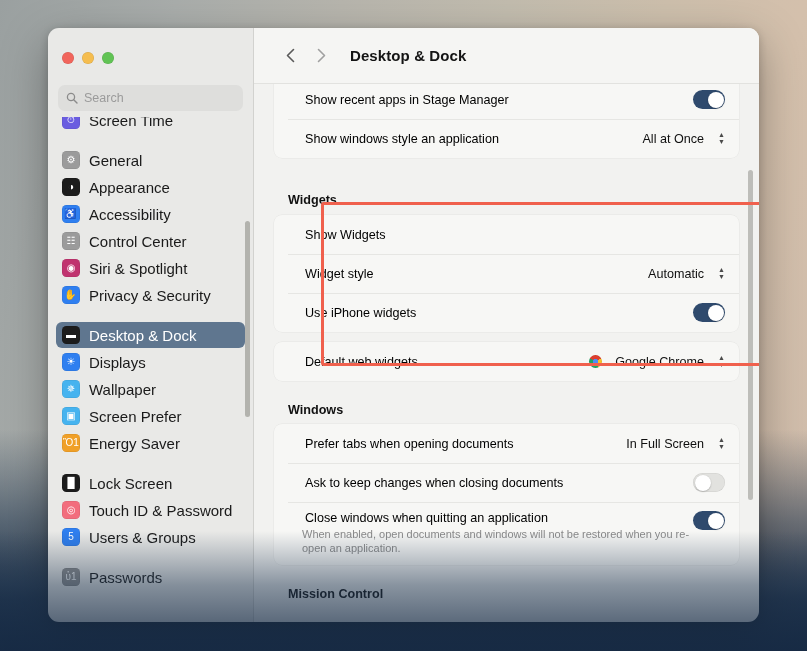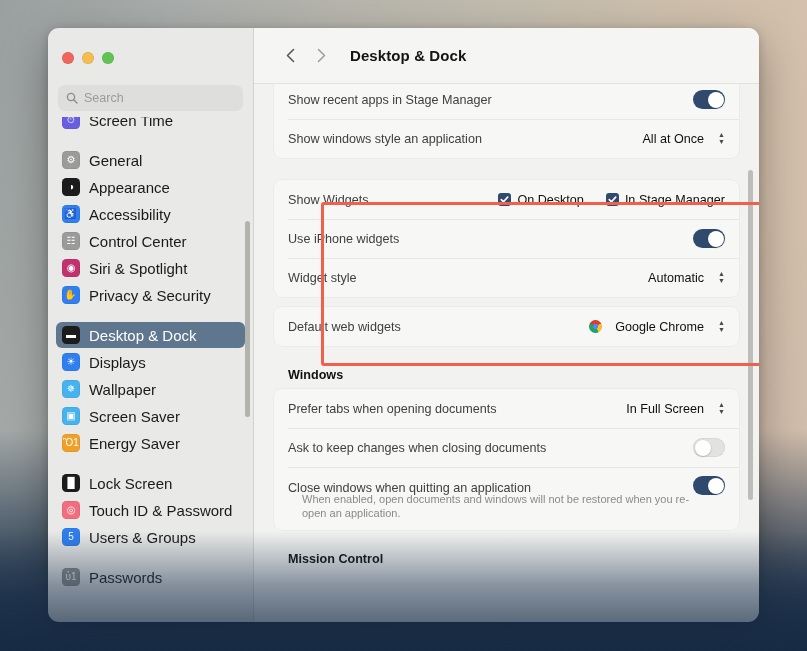--- a/index.html
+++ b/index.html
@@ -191,21 +191,21 @@
     padding: 0 14px;
     position: relative;
   }
   .row + .row::before {
     content: "";
     position: absolute;
     left: 14px; right: 0; top: 0;
     height: 1px;
     background: #e6e6e3;
   }
-  .row-label { font-size: 12.6px; color: #404040; }
+  .row-label { font-size: 12.6px; color: #000000; margin-left: 17px; }
   .row-right { margin-left: auto; display: flex; align-items: center; gap: 22px; }
 
   .section-head {
     font-size: 12.6px;
     font-weight: bold;
     color: #111;
     padding: 13px 14px 8px 14px;
   }
   .group-head {
     font-size: 12.6px;
@@ -279,21 +279,21 @@
     max-width: 430px;
   }
   .stack-row { display: block; padding: 9px 14px 0 14px; position: relative; }
   .stack-row::before {
     content: "";
     position: absolute;
     left: 14px; right: 0; top: 0;
     height: 1px;
     background: #e6e6e3;
   }
-  .stack-top { display: flex; align-items: flex-end; }
+  .stack-top { display: flex; align-items: flex-start; }
 
   
   .highlight {
     position: absolute;
     left: 273px;
     top: 174px;
     width: 473px;
     height: 158px;
     border: 3px solid #f0604d;
     border-radius: 3px;
@@ -387,21 +387,21 @@
             <div class="srow">
               <span class="sicon" style="background: rgb(47, 127, 240);">☀</span>
               <span class="slabel">Displays</span>
             </div>
             <div class="srow">
               <span class="sicon" style="background: rgb(70, 179, 239);">✵</span>
               <span class="slabel">Wallpaper</span>
             </div>
             <div class="srow">
               <span class="sicon" style="background: rgb(70, 179, 239);">▣</span>
-              <span class="slabel">Screen Saver</span>
+              <span class="slabel">Screen Prefer</span>
             </div>
             <div class="srow">
               <span class="sicon" style="background: rgb(240, 160, 40);">Ὂ1</span>
               <span class="slabel">Energy Saver</span>
             </div>
             <div class="sgap"></div>
             <div class="srow">
               <span class="sicon" style="background: rgb(28, 28, 28);">█</span>
               <span class="slabel">Lock Screen</span>
             </div>
@@ -460,60 +460,43 @@
                     <span>▼</span>
                   </span>
               </div>
             </div>
           </div>
         </div>
 
         <div class="gap-lg"></div>
 
         <div>
+          <div class="section-head">Widgets</div>
           <div class="card">
             <div class="row">
               <div class="row-label">Show Widgets</div>
-              <div class="row-right">
-                <div class="cbwrap">
-                  <span class="cb">
-                    <svg width="9" height="9" viewBox="0 0 9 9">
-                        <polyline points="1.3,4.6 3.5,6.8 7.7,2.1" fill="none" stroke="#fff" stroke-width="1.7" stroke-linecap="round" stroke-linejoin="round"></polyline>
-                      </svg>
-                  </span>
-                  <span class="cb-label">On Desktop</span>
-                </div>
-                <div class="cbwrap">
-                  <span class="cb">
-                    <svg width="9" height="9" viewBox="0 0 9 9">
-                        <polyline points="1.3,4.6 3.5,6.8 7.7,2.1" fill="none" stroke="#fff" stroke-width="1.7" stroke-linecap="round" stroke-linejoin="round"></polyline>
-                      </svg>
-                  </span>
-                  <span class="cb-label">In Stage Manager</span>
-                </div>
-              </div>
-            </div>
-            <div class="row">
-              <div class="row-label">Use iPhone widgets</div>
-              <div class="row-right">
-                <div class="toggle on">
-                    <div class="knob"></div>
-                  </div>
-              </div>
             </div>
             <div class="row">
               <div class="row-label">Widget style</div>
               <div class="row-right">
                 <div class="popup">
                   <span>Automatic</span>
                   <span class="chev">
                       <span>▲</span>
                       <span>▼</span>
                     </span>
                 </div>
+              </div>
+            </div>
+            <div class="row">
+              <div class="row-label">Use iPhone widgets</div>
+              <div class="row-right">
+                <div class="toggle on">
+                    <div class="knob"></div>
+                  </div>
               </div>
             </div>
           </div>
         </div>
 
         <div style="height:10px"></div>
 
         <div class="card">
           <div class="row">
             <div class="row-label">Default web widgets</div>

